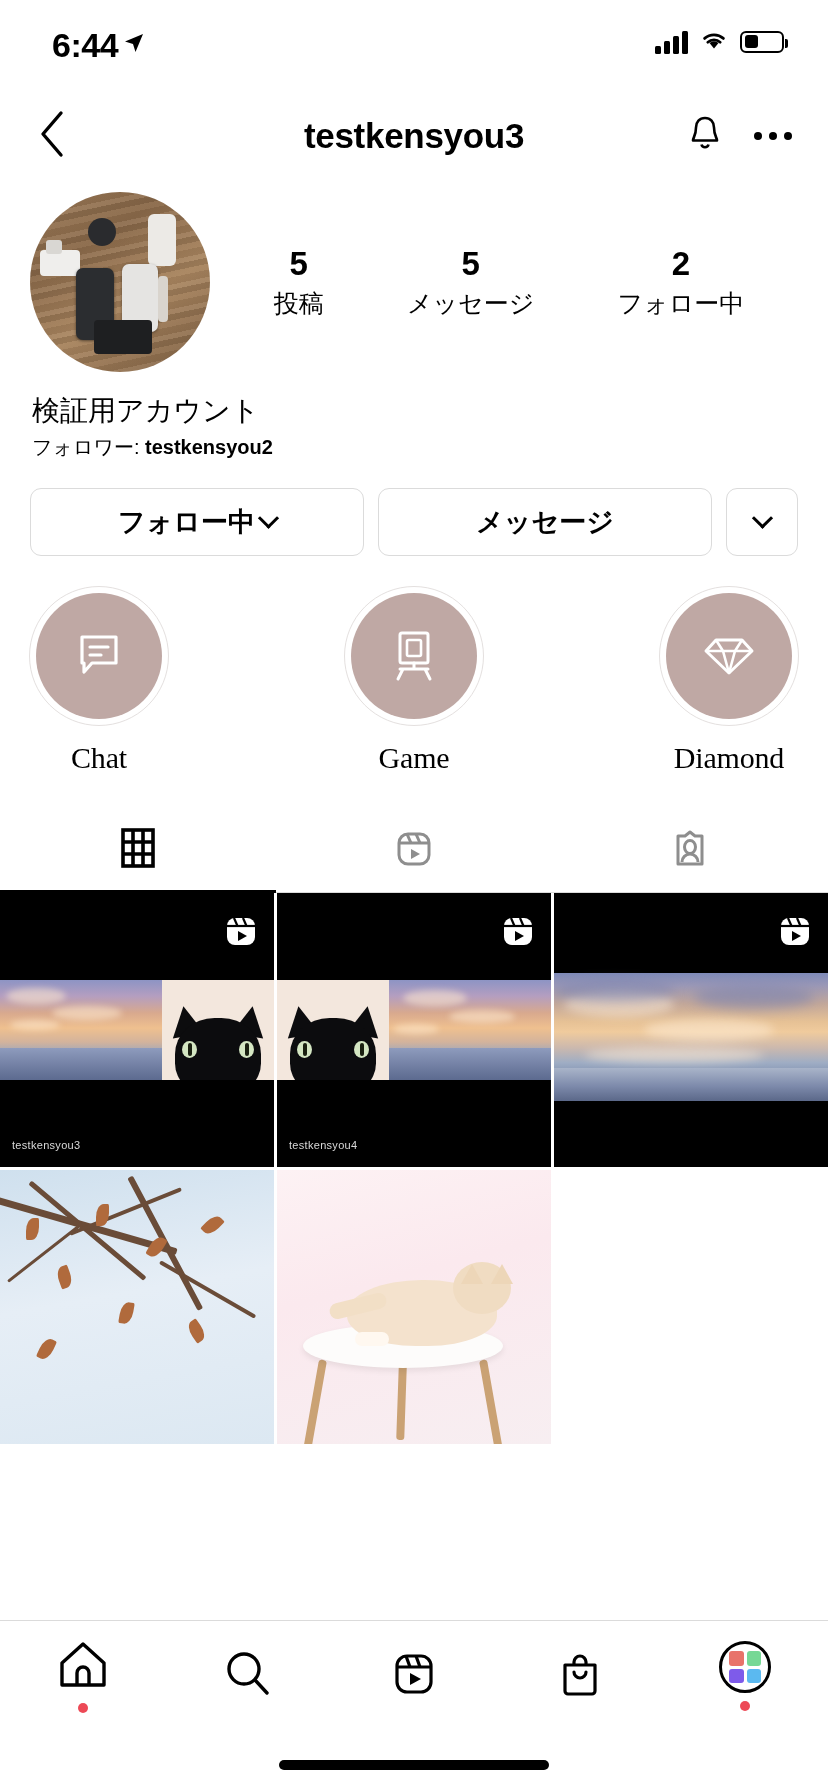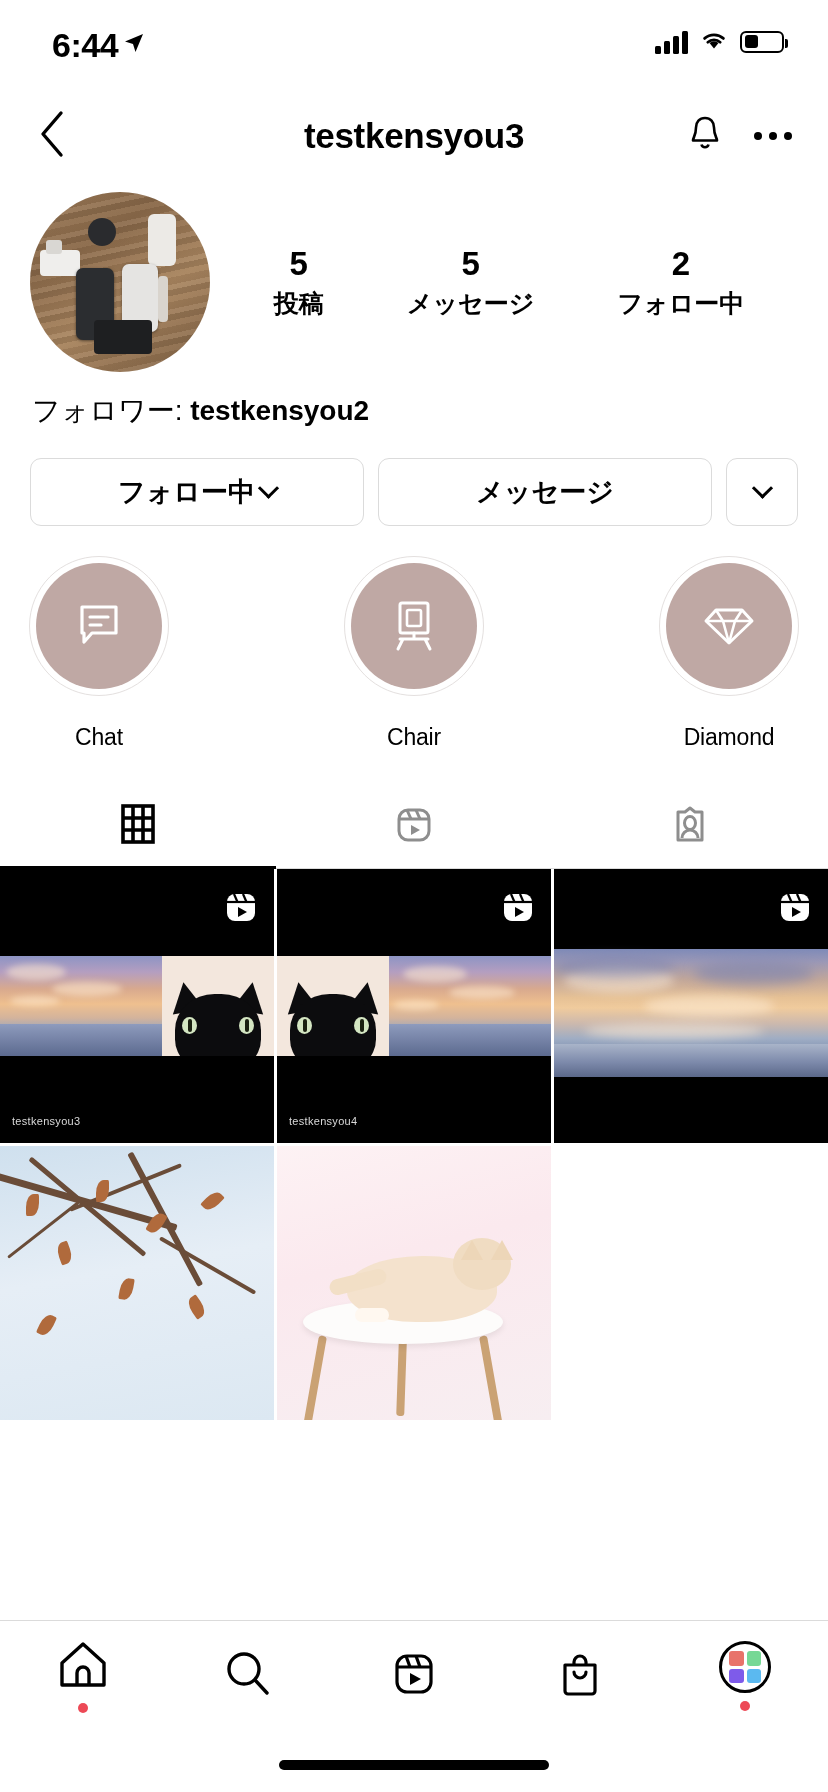--- a/index.html
+++ b/index.html
@@ -65,26 +65,26 @@
   .o-cam { left:10px; top:58px; width:40px; height:26px; background:#efeeec; border-radius:4px; }
   .o-cam2 { left:16px; top:48px; width:16px; height:14px; background:#d9d7d3; border-radius:3px;}
   .o-watch { left:58px; top:26px; width:28px; height:28px; background:#2a2b2e; border-radius:50%; }
   .o-book { left:64px; top:128px; width:58px; height:34px; background:#1e1f21; border-radius:4px; }
   .o-card { left:118px; top:22px; width:28px; height:52px; background:#eceae6; border-radius:6px; }
   .o-pen { left:128px; top:84px; width:10px; height:46px; background:#d9d4cd; border-radius:4px;}
 
   .stats { flex:1; display:flex; justify-content:space-around; align-items:center; padding-left:22px; padding-right:12px;}
   .stat { text-align:center; }
   .stat-num { font-size:33px; font-weight:700; line-height:1.25; }
-  .stat-lbl { font-size:25px; font-weight:700; line-height:1.45; }
+  .stat-lbl { font-size:25px; font-weight:400; line-height:1.45; }
 
   
   .bio { padding:18px 32px 0 32px; }
   .bio-name { font-size:28px; line-height:1.5; }
-  .bio-line { font-size:28px; line-height:1.5; }
+  .bio-line { font-size:20px; line-height:1.5; }
   .bio-line b { font-weight:700; }
 
   
   .actions { display:flex; gap:14px; padding:26px 30px 0 30px; }
   .btn {
     height:68px; border:1.6px solid #dbdbdb; border-radius:11px;
     background:#fff; display:flex; align-items:center; justify-content:center;
     font-size:27px; font-weight:700; gap:6px;
   }
   .btn-follow { flex:1; }
@@ -99,21 +99,21 @@
   .highlights { display:flex; padding:30px 26px 0 26px; gap:0; justify-content:space-between; }
   .hl { width:146px; text-align:center; }
   .hl-ring {
     width:140px; height:140px; border-radius:50%; border:1.6px solid #e4e0df;
     margin:0 auto; display:flex; align-items:center; justify-content:center;
   }
   .hl-circle {
     width:126px; height:126px; border-radius:50%; background:#bfa8a4;
     display:flex; align-items:center; justify-content:center;
   }
-  .hl-label { font-size:23px; margin-top:28px; letter-spacing:-0.2px; }
+  .hl-label { font-size:30px; margin-top:15px; letter-spacing:-0.2px;font-family:Liberation Serif, serif; }
 
   
   .tabs { display:flex; margin-top:34px; }
   .tab { flex:1; height:84px; display:flex; align-items:center; justify-content:center;
          border-bottom:1.5px solid #dbdbdb; }
   .tab.active { border-bottom:3.5px solid #000; }
 
   
   .grid { display:flex; flex-wrap:wrap; gap:3px; margin-top:0px; }
   .cell { width:274px; height:274px; position:relative; overflow:hidden; background:#000; }
@@ -286,20 +286,21 @@
       <div class="stat-lbl">メッセージ</div>
     </div>
     <div class="stat">
       <div class="stat-num">2</div>
       <div class="stat-lbl">フォロー中</div>
     </div>
   </div>
 </div>
 
 <div class="bio">
+  <div class="bio-name">検証用アカウント</div>
   <div class="bio-line">
     <span>フォロワー: </span><b>testkensyou2</b>
   </div>
 </div>
 
 <div class="actions">
   <div class="btn btn-follow">
     <span>フォロー中</span>
     <span class="chev"></span>
   </div>
@@ -332,21 +333,21 @@
         <div class="hl-circle">
       <span>
         <svg width="54" height="56" viewBox="0 0 54 56">
           <rect x="13" y="7" width="28" height="30" rx="2" stroke="#fff" stroke-width="3" fill="none"></rect>
           <rect x="20" y="14" width="14" height="16" rx="1.5" stroke="#fff" stroke-width="2.6" fill="none"></rect>
           <path d="M27 37v6M13 43h28M16 43 11 53M38 43l5 10" stroke="#fff" stroke-width="3" fill="none" stroke-linecap="round"></path>
         </svg>
       </span>
     </div>
       </div>
-    <div class="hl-label">Chair</div>
+    <div class="hl-label">Game</div>
   </div>
 
 
   <div class="hl">
     <div class="hl-ring">
         <div class="hl-circle">
       <span>
         <svg width="56" height="50" viewBox="0 0 56 50">
           <path d="M15 11h26l10 11-23 22L5 22z" stroke="#fff" stroke-width="3" fill="none" stroke-linejoin="round"></path>
           <path d="M5 22h46M15 11l7 11-7 0M41 11l-7 11 7 0M28 44l-6-22M28 44l6-22" stroke="#fff" stroke-width="2.6" fill="none" stroke-linejoin="round"></path>

